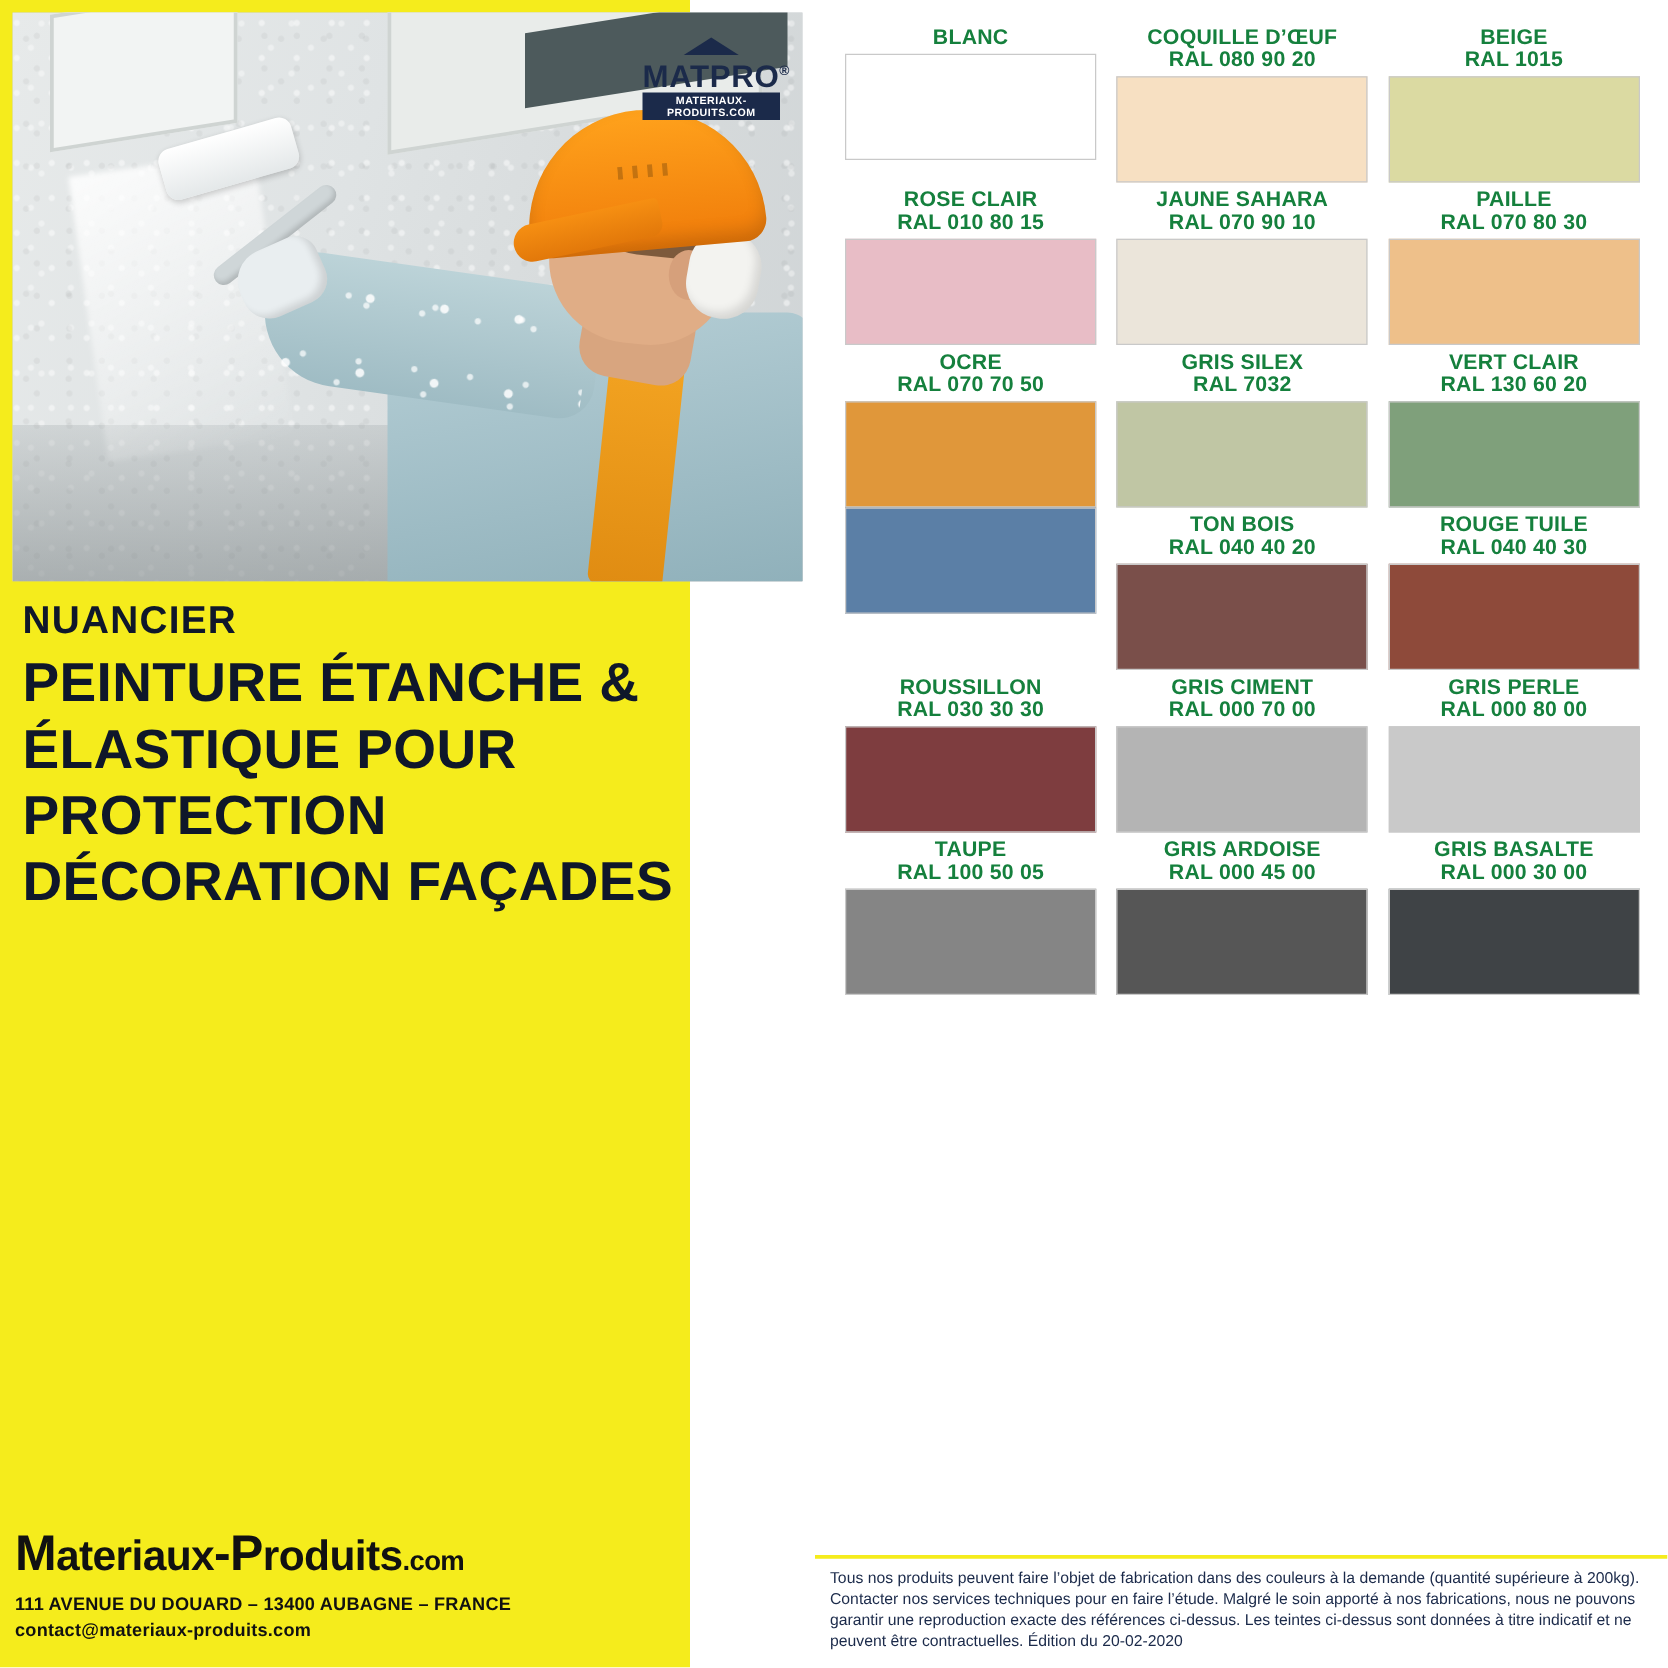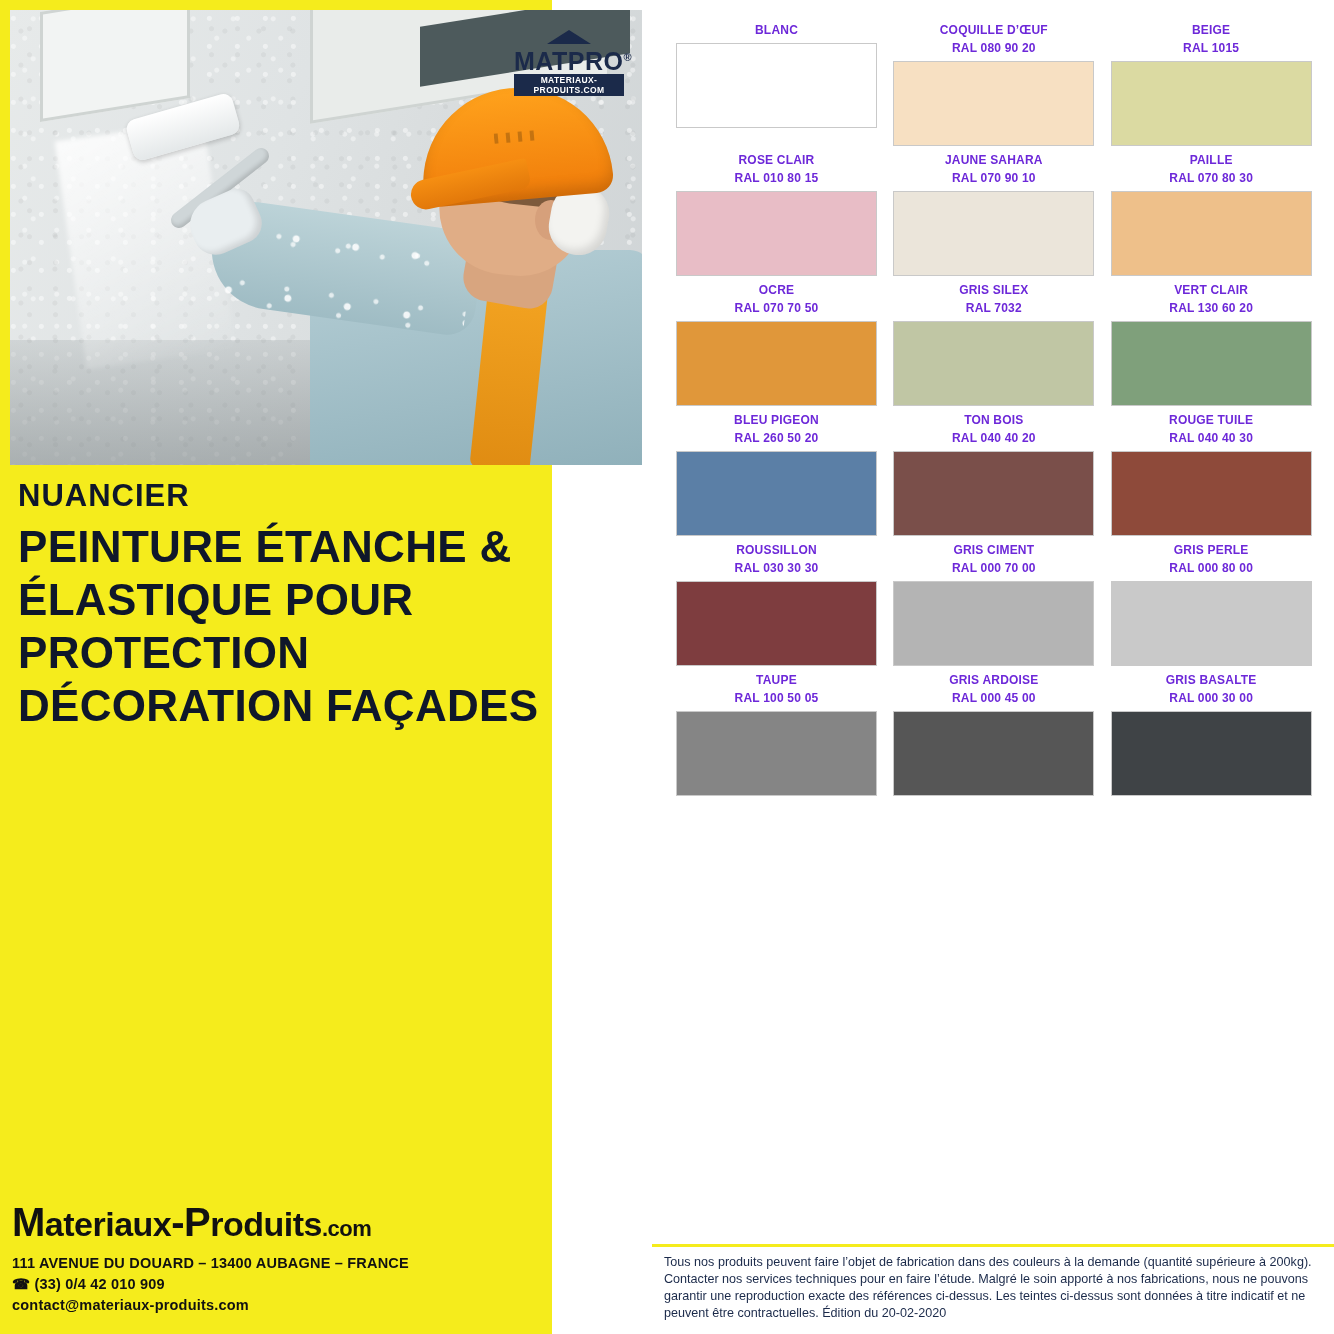--- a/index.html
+++ b/index.html
@@ -237,23 +237,23 @@
     left: 24px; top: 16px;
     width: 636px;
     display: grid;
     grid-template-columns: repeat(3, 1fr);
     column-gap: 16px;
     row-gap: 0px;
   }
   .swatch { width: 201px; }
   .swatch .label {
     text-align: center;
-    font-size: 12px;
+    font-size: 17px;
     font-weight: bold;
-    color: #6d28d9;
+    color: #15803d;
     line-height: 18px;
     padding: 5px 0 4px;
     letter-spacing: .2px;
   }
   .swatch .chip {
     width: 201px; height: 85px;
     border: 1px solid #c9c9c9;
     box-sizing: border-box;
   }
   #legal {
@@ -317,21 +317,20 @@
         <div>ÉLASTIQUE POUR</div>
         <div>PROTECTION</div>
         <div>DÉCORATION FAÇADES</div>
       </div>
     </div>
 
     <div id="footer-left">
       <div id="site-logo"><span class="cap">M</span><span>ateriaux</span><span class="cap">-P</span><span>roduits</span><span class="dotcom">.com</span></div>
       <div id="addr">
         <div class="row">111 AVENUE DU DOUARD – 13400 AUBAGNE – FRANCE</div>
-        <div class="row"><span>☎</span>&nbsp;<span>(33)  0/4 42 010 909</span></div>
         <div class="row">contact@materiaux-produits.com</div>
       </div>
     </div>
   </div>
 
   <div id="right-panel">
     <div id="swatch-grid">
         <div class="swatch">
           <div class="label">
             <div>BLANC</div>
@@ -388,24 +387,20 @@
           <div class="chip" style="background: rgb(192, 198, 164);"></div>
         </div>
         <div class="swatch">
           <div class="label">
             <div>VERT CLAIR</div>
             <div>RAL 130 60 20</div>
           </div>
           <div class="chip" style="background: rgb(127, 160, 123);"></div>
         </div>
         <div class="swatch">
-          <div class="label">
-            <div>BLEU PIGEON</div>
-            <div>RAL 260 50 20</div>
-          </div>
           <div class="chip" style="background: rgb(91, 127, 166);"></div>
         </div>
         <div class="swatch">
           <div class="label">
             <div>TON BOIS</div>
             <div>RAL 040 40 20</div>
           </div>
           <div class="chip" style="background: rgb(122, 79, 74);"></div>
         </div>
         <div class="swatch">

